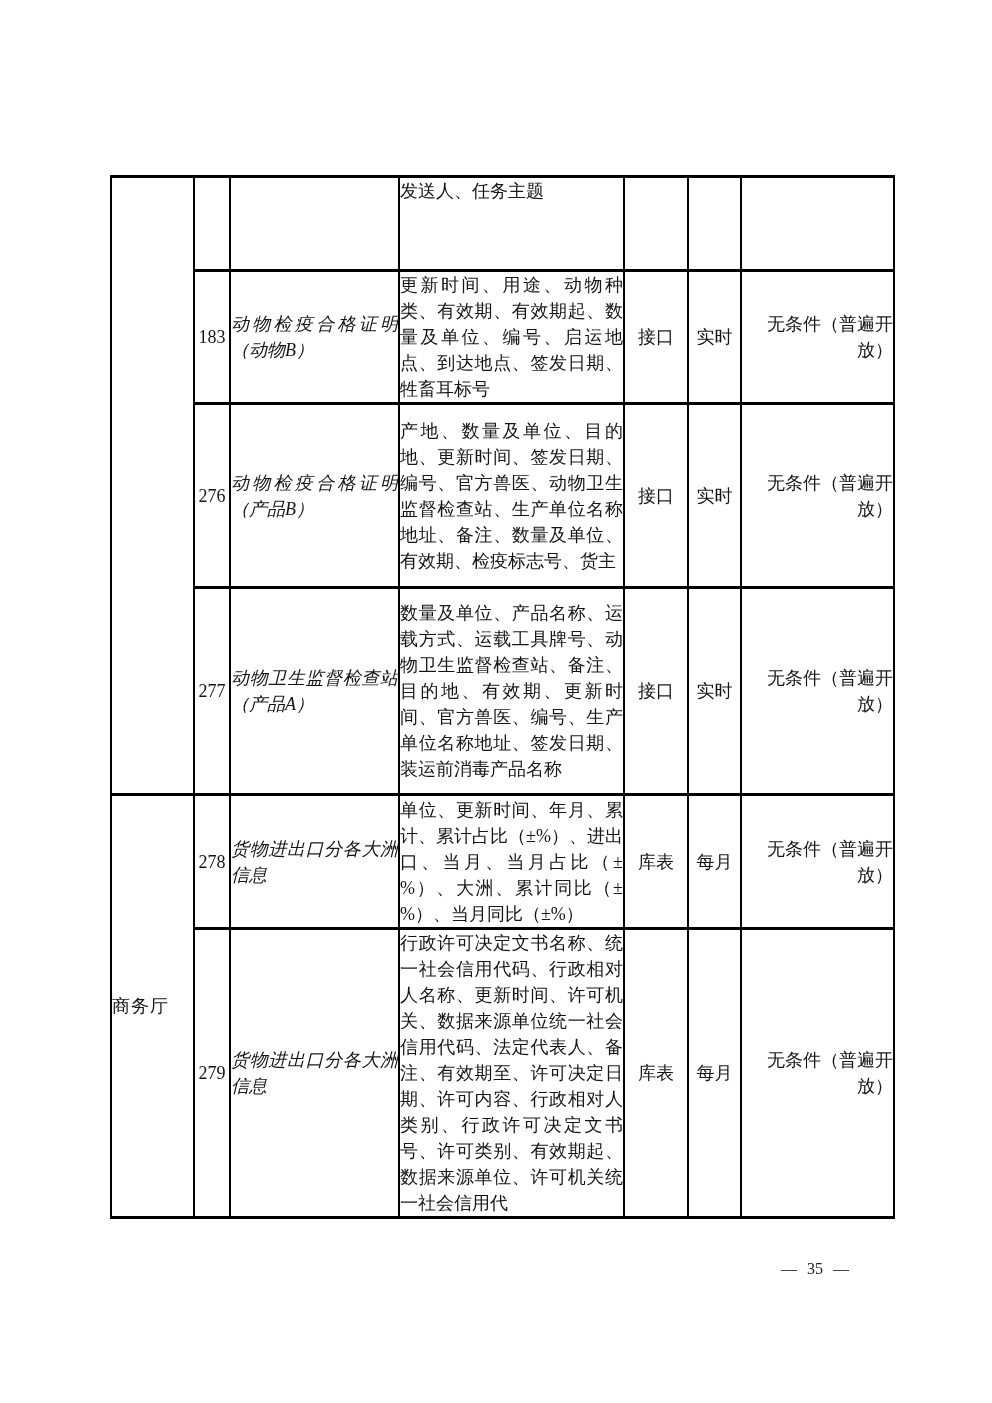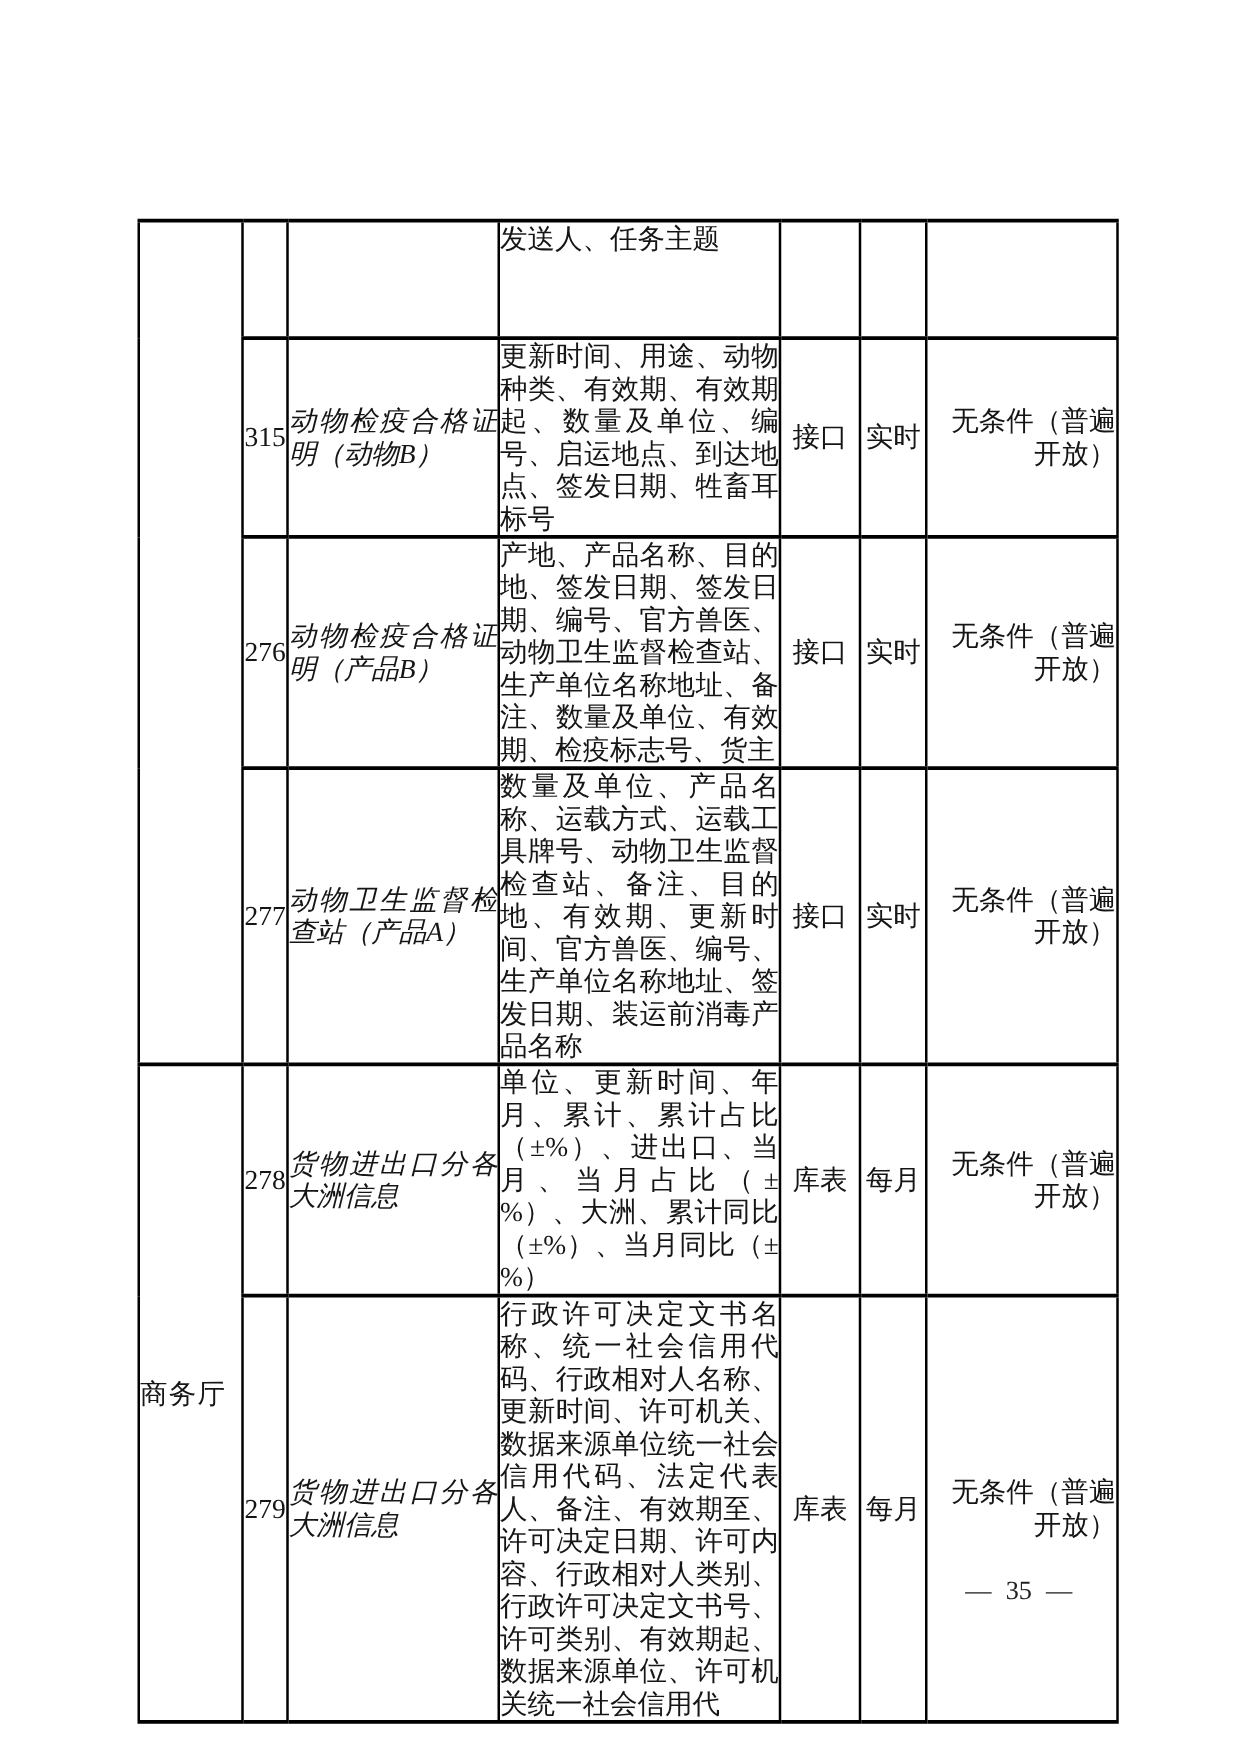--- a/index.html
+++ b/index.html
@@ -25,21 +25,21 @@
     table-layout: fixed;
   }
   table.catalog td {
     border-left: 2px solid #000;
     border-right: 2px solid #000;
     border-top: 3px solid #000;
     border-bottom: 3px solid #000;
     padding: 0;
     overflow: hidden;
     vertical-align: middle;
-    font-size: 22px;
+    font-size: 18px;
     line-height: 26px;
     color: #151515;
   }
   td.cell-category {
     text-align: left;
     letter-spacing: 1px;
   }
   td.cell-no {
     text-align: center;
     font-size: 20px;
@@ -67,21 +67,21 @@
     text-align: right;
     padding: 0 4px;
     line-height: 28px;
   }
   .page-number {
     position: absolute;
     left: 760px;
     top: 1260px;
     width: 110px;
     text-align: center;
-    font-size: 21px;
+    font-size: 16px;
     color: #222222;
     word-spacing: 6px;
     white-space: nowrap;
   }
 </style>
 </head>
 <body>
 
 <div class="page">
 
@@ -101,32 +101,32 @@
       <td class="cell-category" rowspan="4"></td>
       <td class="cell-no"></td>
       <td class="cell-name"></td>
       <td class="cell-fields top">发送人、任务主题</td>
       <td class="cell-type"></td>
       <td class="cell-freq"></td>
       <td class="cell-cond"></td>
     </tr>
 
     <tr style="height:132px">
-      <td class="cell-no">315</td>
+      <td class="cell-no">183</td>
       <td class="cell-name">动物检疫合格证明（动物B）</td>
       <td class="cell-fields">更新时间、用途、动物种类、有效期、有效期起、数量及单位、编号、启运地点、到达地点、签发日期、牲畜耳标号</td>
       <td class="cell-type">接口</td>
       <td class="cell-freq">实时</td>
       <td class="cell-cond">无条件（普遍开放）</td>
     </tr>
 
     <tr style="height:184px">
       <td class="cell-no">276</td>
       <td class="cell-name">动物检疫合格证明（产品B）</td>
-      <td class="cell-fields">产地、产品名称、目的地、签发日期、签发日期、编号、官方兽医、动物卫生监督检查站、生产单位名称地址、备注、数量及单位、有效期、检疫标志号、货主</td>
+      <td class="cell-fields">产地、数量及单位、目的地、更新时间、签发日期、编号、官方兽医、动物卫生监督检查站、生产单位名称地址、备注、数量及单位、有效期、检疫标志号、货主</td>
       <td class="cell-type">接口</td>
       <td class="cell-freq">实时</td>
       <td class="cell-cond">无条件（普遍开放）</td>
     </tr>
 
     <tr style="height:207px">
       <td class="cell-no">277</td>
       <td class="cell-name">动物卫生监督检查站（产品A）</td>
       <td class="cell-fields">数量及单位、产品名称、运载方式、运载工具牌号、动物卫生监督检查站、备注、目的地、有效期、更新时间、官方兽医、编号、生产单位名称地址、签发日期、装运前消毒产品名称</td>
       <td class="cell-type">接口</td>

